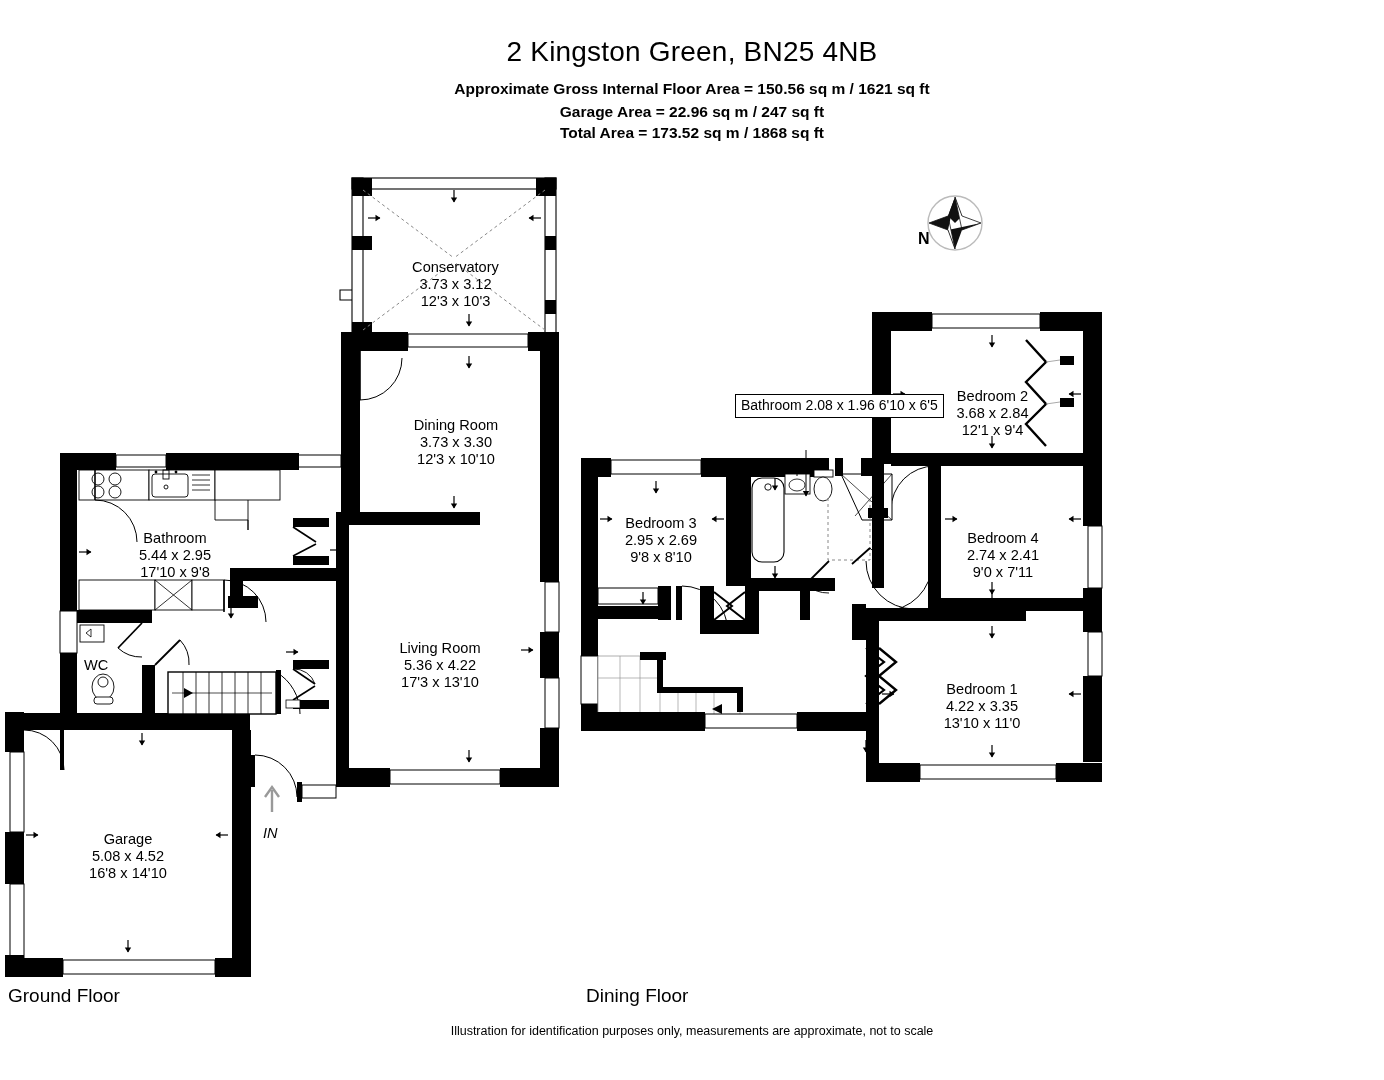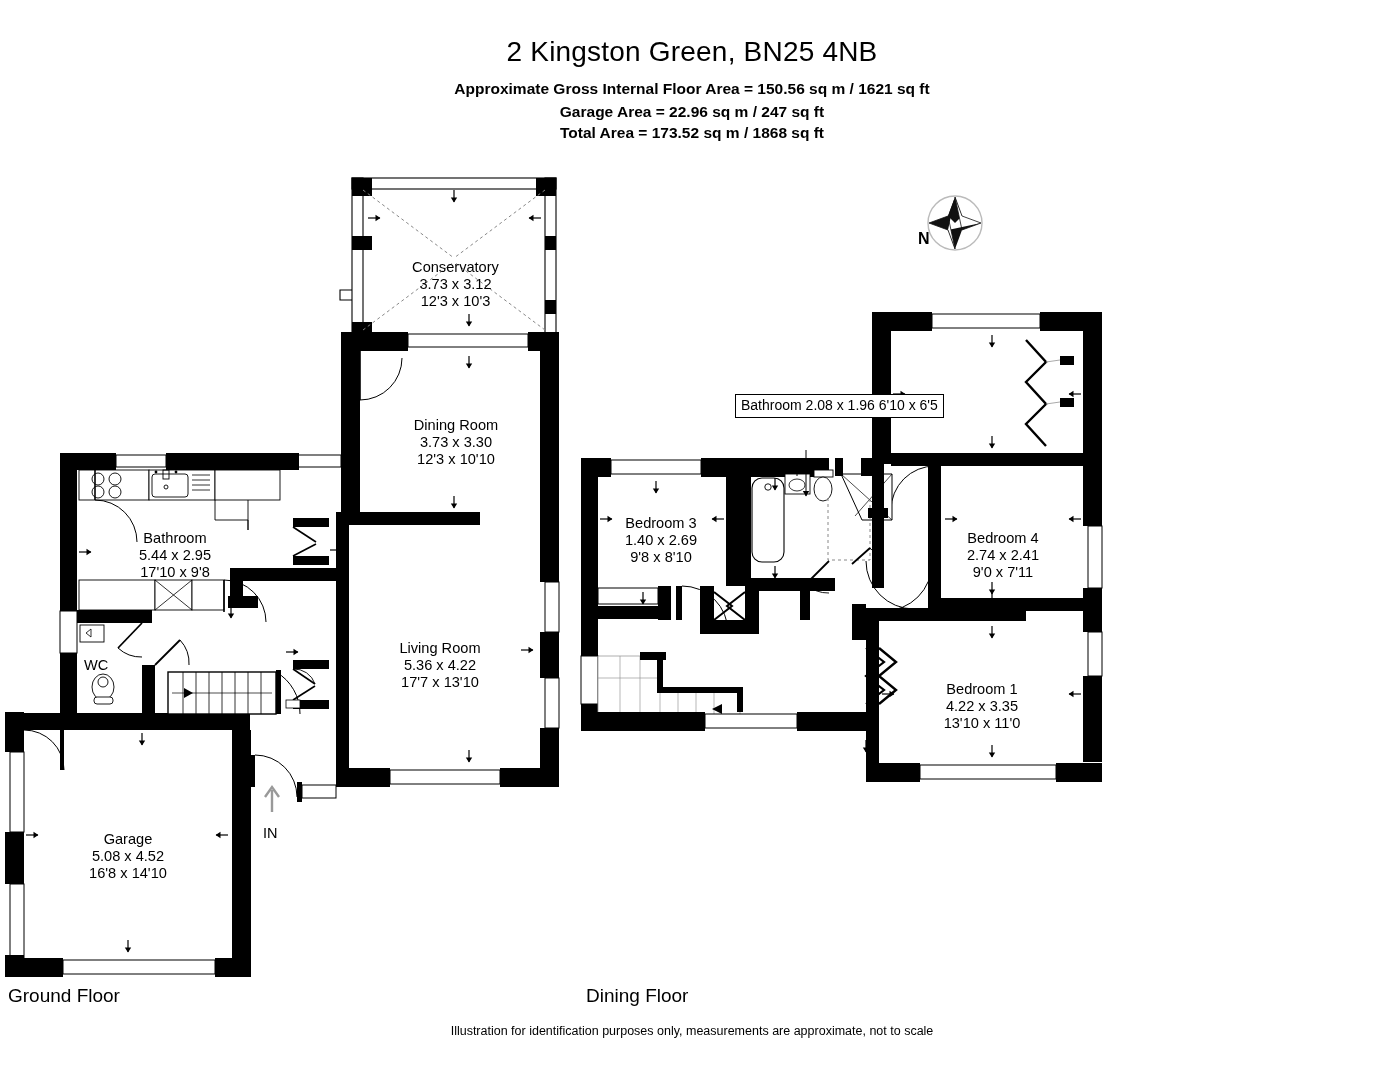--- a/index.html
+++ b/index.html
@@ -16,21 +16,21 @@
   .floorlbl{position:absolute;font-size:19px;}
   .fl-g{left:8px;top:985px;}
   .fl-f{left:586px;top:985px;}
   .disclaimer{position:absolute;top:1024px;width:100%;text-align:center;font-size:12.5px;}
   .roomlbl{position:absolute;text-align:center;font-size:14.6px;line-height:17.2px;white-space:nowrap;}
   .roomlbl .nm{display:block;margin-top:17px;}
   .roomlbl .dm{display:block;}
   .smalllbl{position:absolute;font-size:14.6px;white-space:nowrap;}
   .boxlbl{position:absolute;text-align:center;font-size:14px;line-height:16.6px;
           border:1px solid #000;background:#fff;padding:2px 5px 3px 5px;white-space:nowrap;}
-  .dirlbl{position:absolute;font-size:14.5px;}
+  .dirlbl{position:absolute;font-size:14.5px;font-style:italic;}
   .northlbl{position:absolute;font-size:16px;font-weight:bold;}
   svg{position:absolute;left:0;top:0;}
 </style>
 </head>
 <body>
 
 <div id="plan">
 
   <div class="hdr t-title">2 Kingston Green, BN25 4NB</div>
   <div class="hdr t-a1">Approximate Gross Internal Floor Area = 150.56 sq m / 1621 sq ft</div>
@@ -474,48 +474,53 @@
 
   <div class="roomlbl" style="left:105px;top:513px;width:140px;">
     <span class="nm">Bathroom</span>
     <span class="dm">5.44 x 2.95</span>
     <span class="dm">17'10 x 9'8</span>
   </div>
 
   <div class="roomlbl" style="left:368px;top:623px;width:144px;">
     <span class="nm">Living Room</span>
     <span class="dm">5.36 x 4.22</span>
-    <span class="dm">17'7 x 13'10</span>
+    <span class="dm">17'3 x 13'10</span>
   </div>
 
   <div class="roomlbl" style="left:58px;top:814px;width:140px;">
     <span class="nm">Garage</span>
     <span class="dm">5.08 x 4.52</span>
     <span class="dm">16'8 x 14'10</span>
   </div>
 
   <div class="smalllbl" style="left:84px;top:657px;">WC</div>
   <div class="dirlbl" style="left:263px;top:825px;">IN</div>
 
+  <div class="roomlbl" style="left:925px;top:371px;width:135px;">
+    <span class="nm">Bedroom 2</span>
+    <span class="dm">3.68 x 2.84</span>
+    <span class="dm">12'1 x 9'4</span>
+  </div>
 
   <div class="roomlbl" style="left:940px;top:513px;width:126px;">
     <span class="nm">Bedroom 4</span>
     <span class="dm">2.74 x 2.41</span>
     <span class="dm">9'0 x 7'11</span>
   </div>
 
   <div class="roomlbl" style="left:917px;top:664px;width:130px;">
     <span class="nm">Bedroom 1</span>
     <span class="dm">4.22 x 3.35</span>
     <span class="dm">13'10 x 11'0</span>
   </div>
 
   <div class="roomlbl" style="left:598px;top:498px;width:126px;">
     <span class="nm">Bedroom 3</span>
-    <span class="dm">1.40 x 2.69</span>
+    <span class="dm">2.95 x 2.69</span>
     <span class="dm">9'8 x 8'10</span>
   </div>
 
   <div class="boxlbl" style="left:735px;top:394px;">
     <span class="nm">Bathroom</span>
     <span class="dm">2.08 x 1.96</span>
     <span class="dm">6'10 x 6'5</span>
   </div>
   <svg width="1384" height="1080" style="pointer-events:none;">
     <line x1="806" y1="450" x2="806" y2="496" stroke="#000" stroke-width="1"></line>

